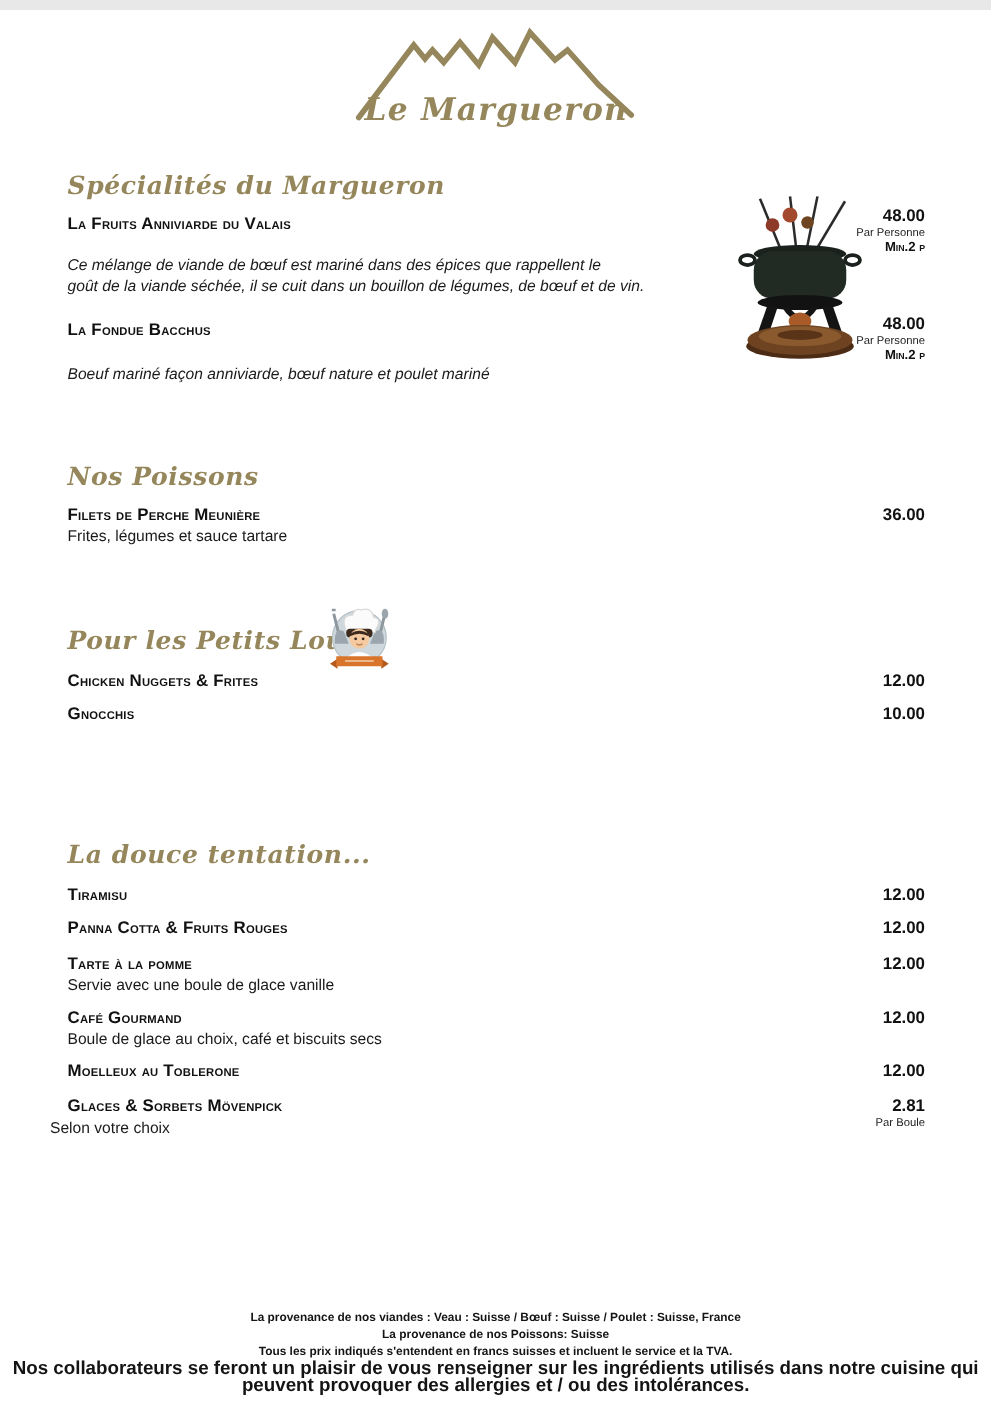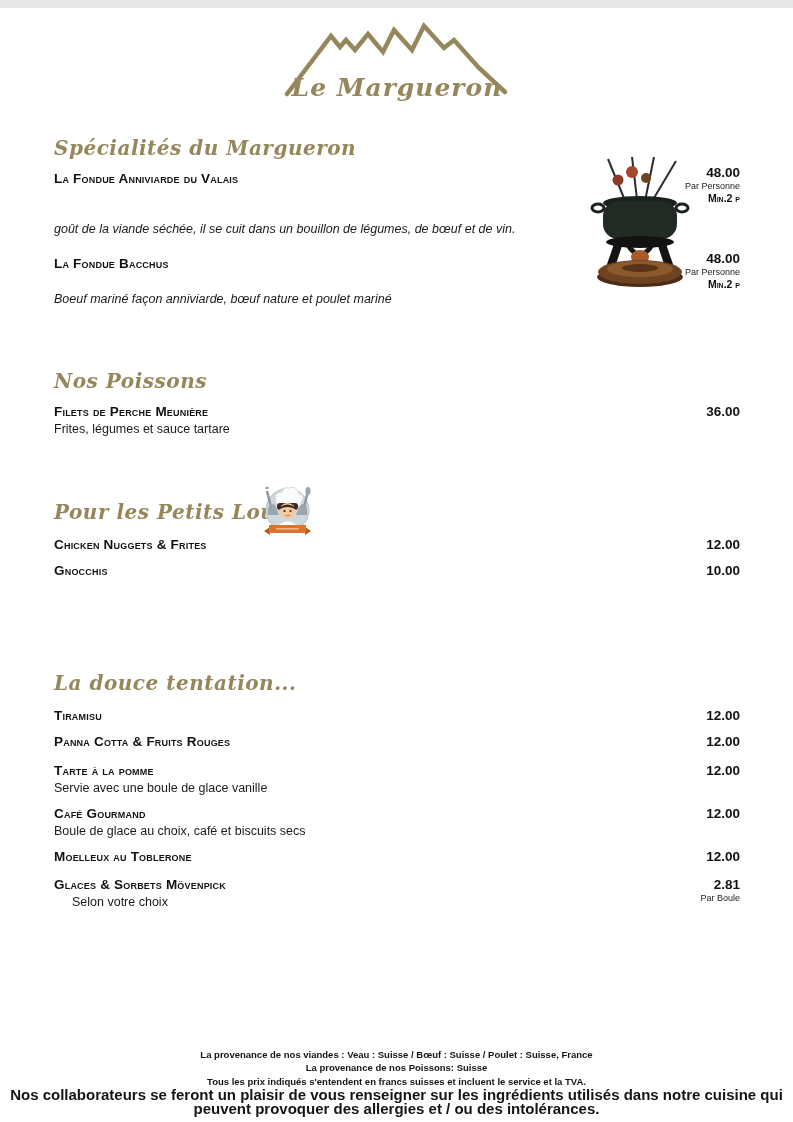--- a/index.html
+++ b/index.html
@@ -51,26 +51,27 @@
     <span>
       <svg width="228" height="84" viewBox="0 0 228 84">
         <polyline points="4,74 48,16 57,27 63,20 72,30 85,14 100,32 111,10 129,30 141,6 161,28 171,20 196,48 222,72" fill="none" stroke="#95875B" stroke-width="4.5" stroke-linecap="round" stroke-linejoin="miter"></polyline>
       </svg>
     </span>
     <div class="brand-text">Le Margueron</div>
   </div>
 
   <div class="sec-title" style="left:54px;top:128px;">Spécialités du Margueron</div>
 
-  <div class="item-name" style="left:54px;top:163px;">La Fondue Anniviarde du Valais</div>
+  <div class="item-name" style="left:54px;top:163px;">La Fruits Anniviarde du Valais</div>
   <div class="price-block" style="top:157px;">
     <div class="price">48.00</div>
     <div class="price-unit">Par Personne</div>
     <div class="price-min">Min.2 p</div>
   </div>
+  <div class="item-desc italic desc-line" style="left:54px;top:196px;">Ce mélange de viande de bœuf est mariné dans des épices que rappellent le</div>
   <div class="item-desc italic desc-line" style="left:54px;top:213px;">goût de la viande séchée, il se cuit dans un bouillon de légumes, de bœuf et de vin.</div>
 
   <div class="item-name" style="left:54px;top:248px;">La Fondue Bacchus</div>
   <div class="price-block" style="top:243px;">
     <div class="price">48.00</div>
     <div class="price-unit">Par Personne</div>
     <div class="price-min">Min.2 p</div>
   </div>
   <div class="item-desc italic" style="left:54px;top:284px;">Boeuf mariné façon anniviarde, bœuf nature et poulet mariné</div>
 
@@ -182,21 +183,21 @@
   <div class="item-name" style="left:54px;top:841px;">Moelleux au Toblerone</div>
   <div class="price-block" style="top:841px;">
     <div class="price">12.00</div>
   </div>
 
   <div class="item-name" style="left:54px;top:869px;">Glaces &amp; Sorbets Mövenpick</div>
   <div class="price-block" style="top:869px;">
     <div class="price">2.81</div>
     <div class="price-unit">Par Boule</div>
   </div>
-  <div class="item-desc" style="left:72px;top:887px;text-align:right;">Selon votre choix</div>
+  <div class="item-desc" style="left:40px;top:887px;text-align:right;">Selon votre choix</div>
 
   <div class="footer">
     <div class="f-line">La provenance de nos viandes : Veau : Suisse / Bœuf : Suisse / Poulet : Suisse, France</div>
     <div class="f-line">La provenance de nos Poissons: Suisse</div>
     <div class="f-line">Tous les prix indiqués s'entendent en francs suisses et incluent le service et la TVA.</div>
     <div class="f-last">Nos collaborateurs se feront un plaisir de vous renseigner sur les ingrédients utilisés dans notre cuisine qui peuvent provoquer des allergies et / ou des intolérances.</div>
   </div>
 
 </div>
 

